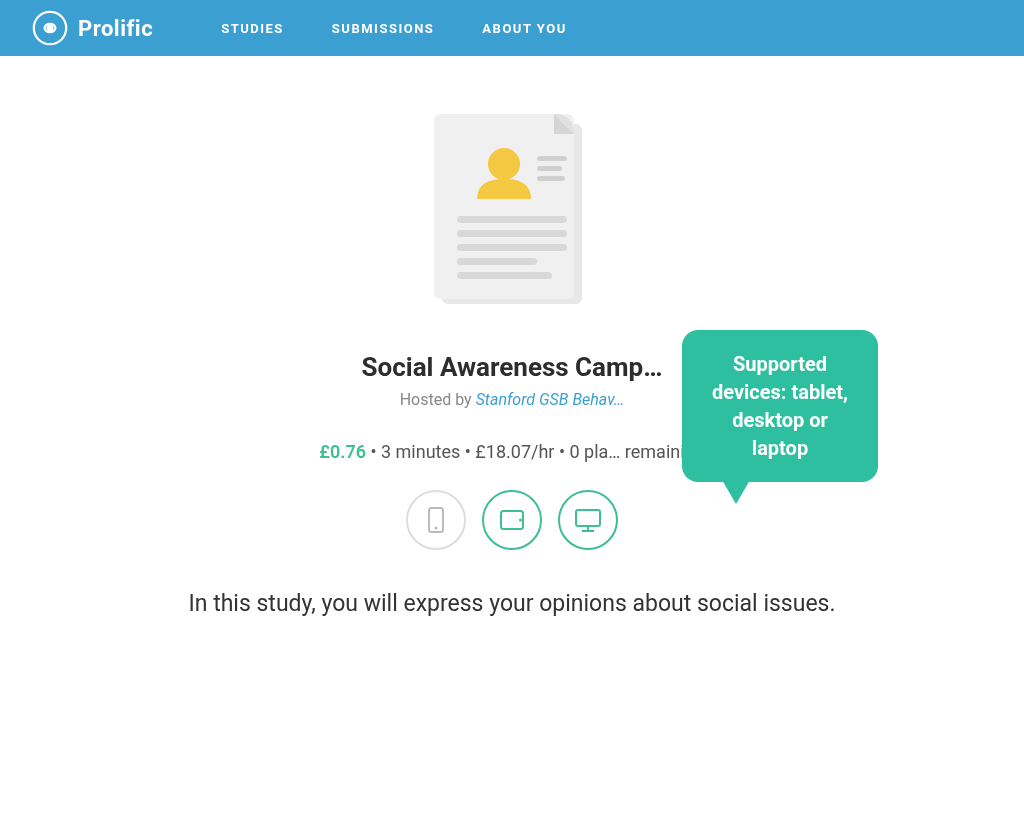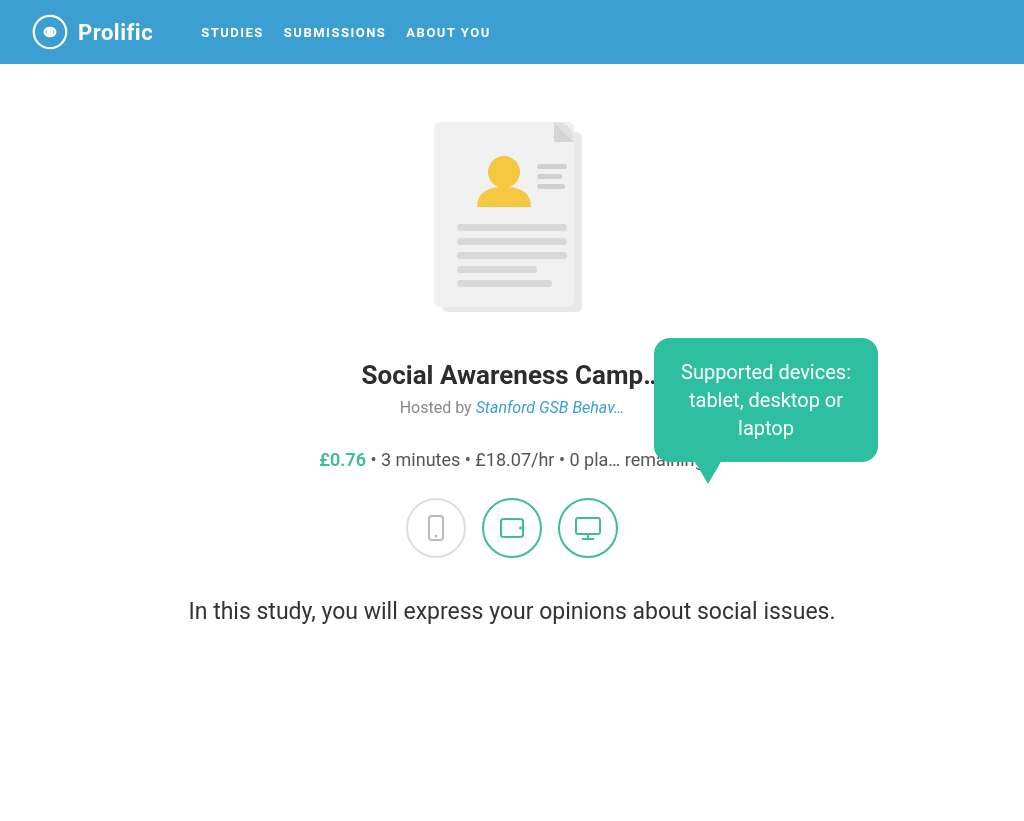--- a/index.html
+++ b/index.html
@@ -1,42 +1,43 @@
 <!DOCTYPE html>
 <html><head>
   <meta charset="utf-8">
   <style>
     * { margin: 0; padding: 0; box-sizing: border-box; }
     body { font-family: -apple-system, BlinkMacSystemFont, 'Segoe UI', Roboto, sans-serif; background: #fff; }
 
     
     .navbar {
       background: #3b9fd1;
-      height: 64px;
+      height: 56px;
       display: flex;
       align-items: center;
       padding: 0 32px;
       gap: 48px;
     }
     .nav-logo {
       display: flex;
       align-items: center;
       gap: 10px;
       color: #fff;
       font-size: 22px;
       font-weight: 700;
       letter-spacing: 0.5px;
     }
     .nav-logo-icon {
       width: 36px;
       height: 36px;
     }
     .nav-links {
       display: flex;
-      gap: 20px;
+      gap: 48px;
+      margin-left: 20px;
     }
     .nav-link {
       color: #fff;
       font-weight: 700;
       font-size: 13px;
       letter-spacing: 1.5px;
       text-transform: uppercase;
       text-decoration: none;
       cursor: pointer;
     }
@@ -114,25 +115,25 @@
     }
 
     
     .tooltip-bubble {
       position: absolute;
       right: -260px;
       top: -160px;
       background: #2dbfa0;
       color: #fff;
       font-size: 20px;
-      font-weight: 400;
+      font-weight: 700;
       text-align: center;
       border-radius: 16px;
       padding: 20px 24px;
-      width: 224px;
+      width: 196px;
       line-height: 1.4;
     }
     .tooltip-bubble::after {
       content: '';
       position: absolute;
       bottom: -22px;
       left: 40px;
       width: 0;
       height: 0;
       border-left: 14px solid transparent;

